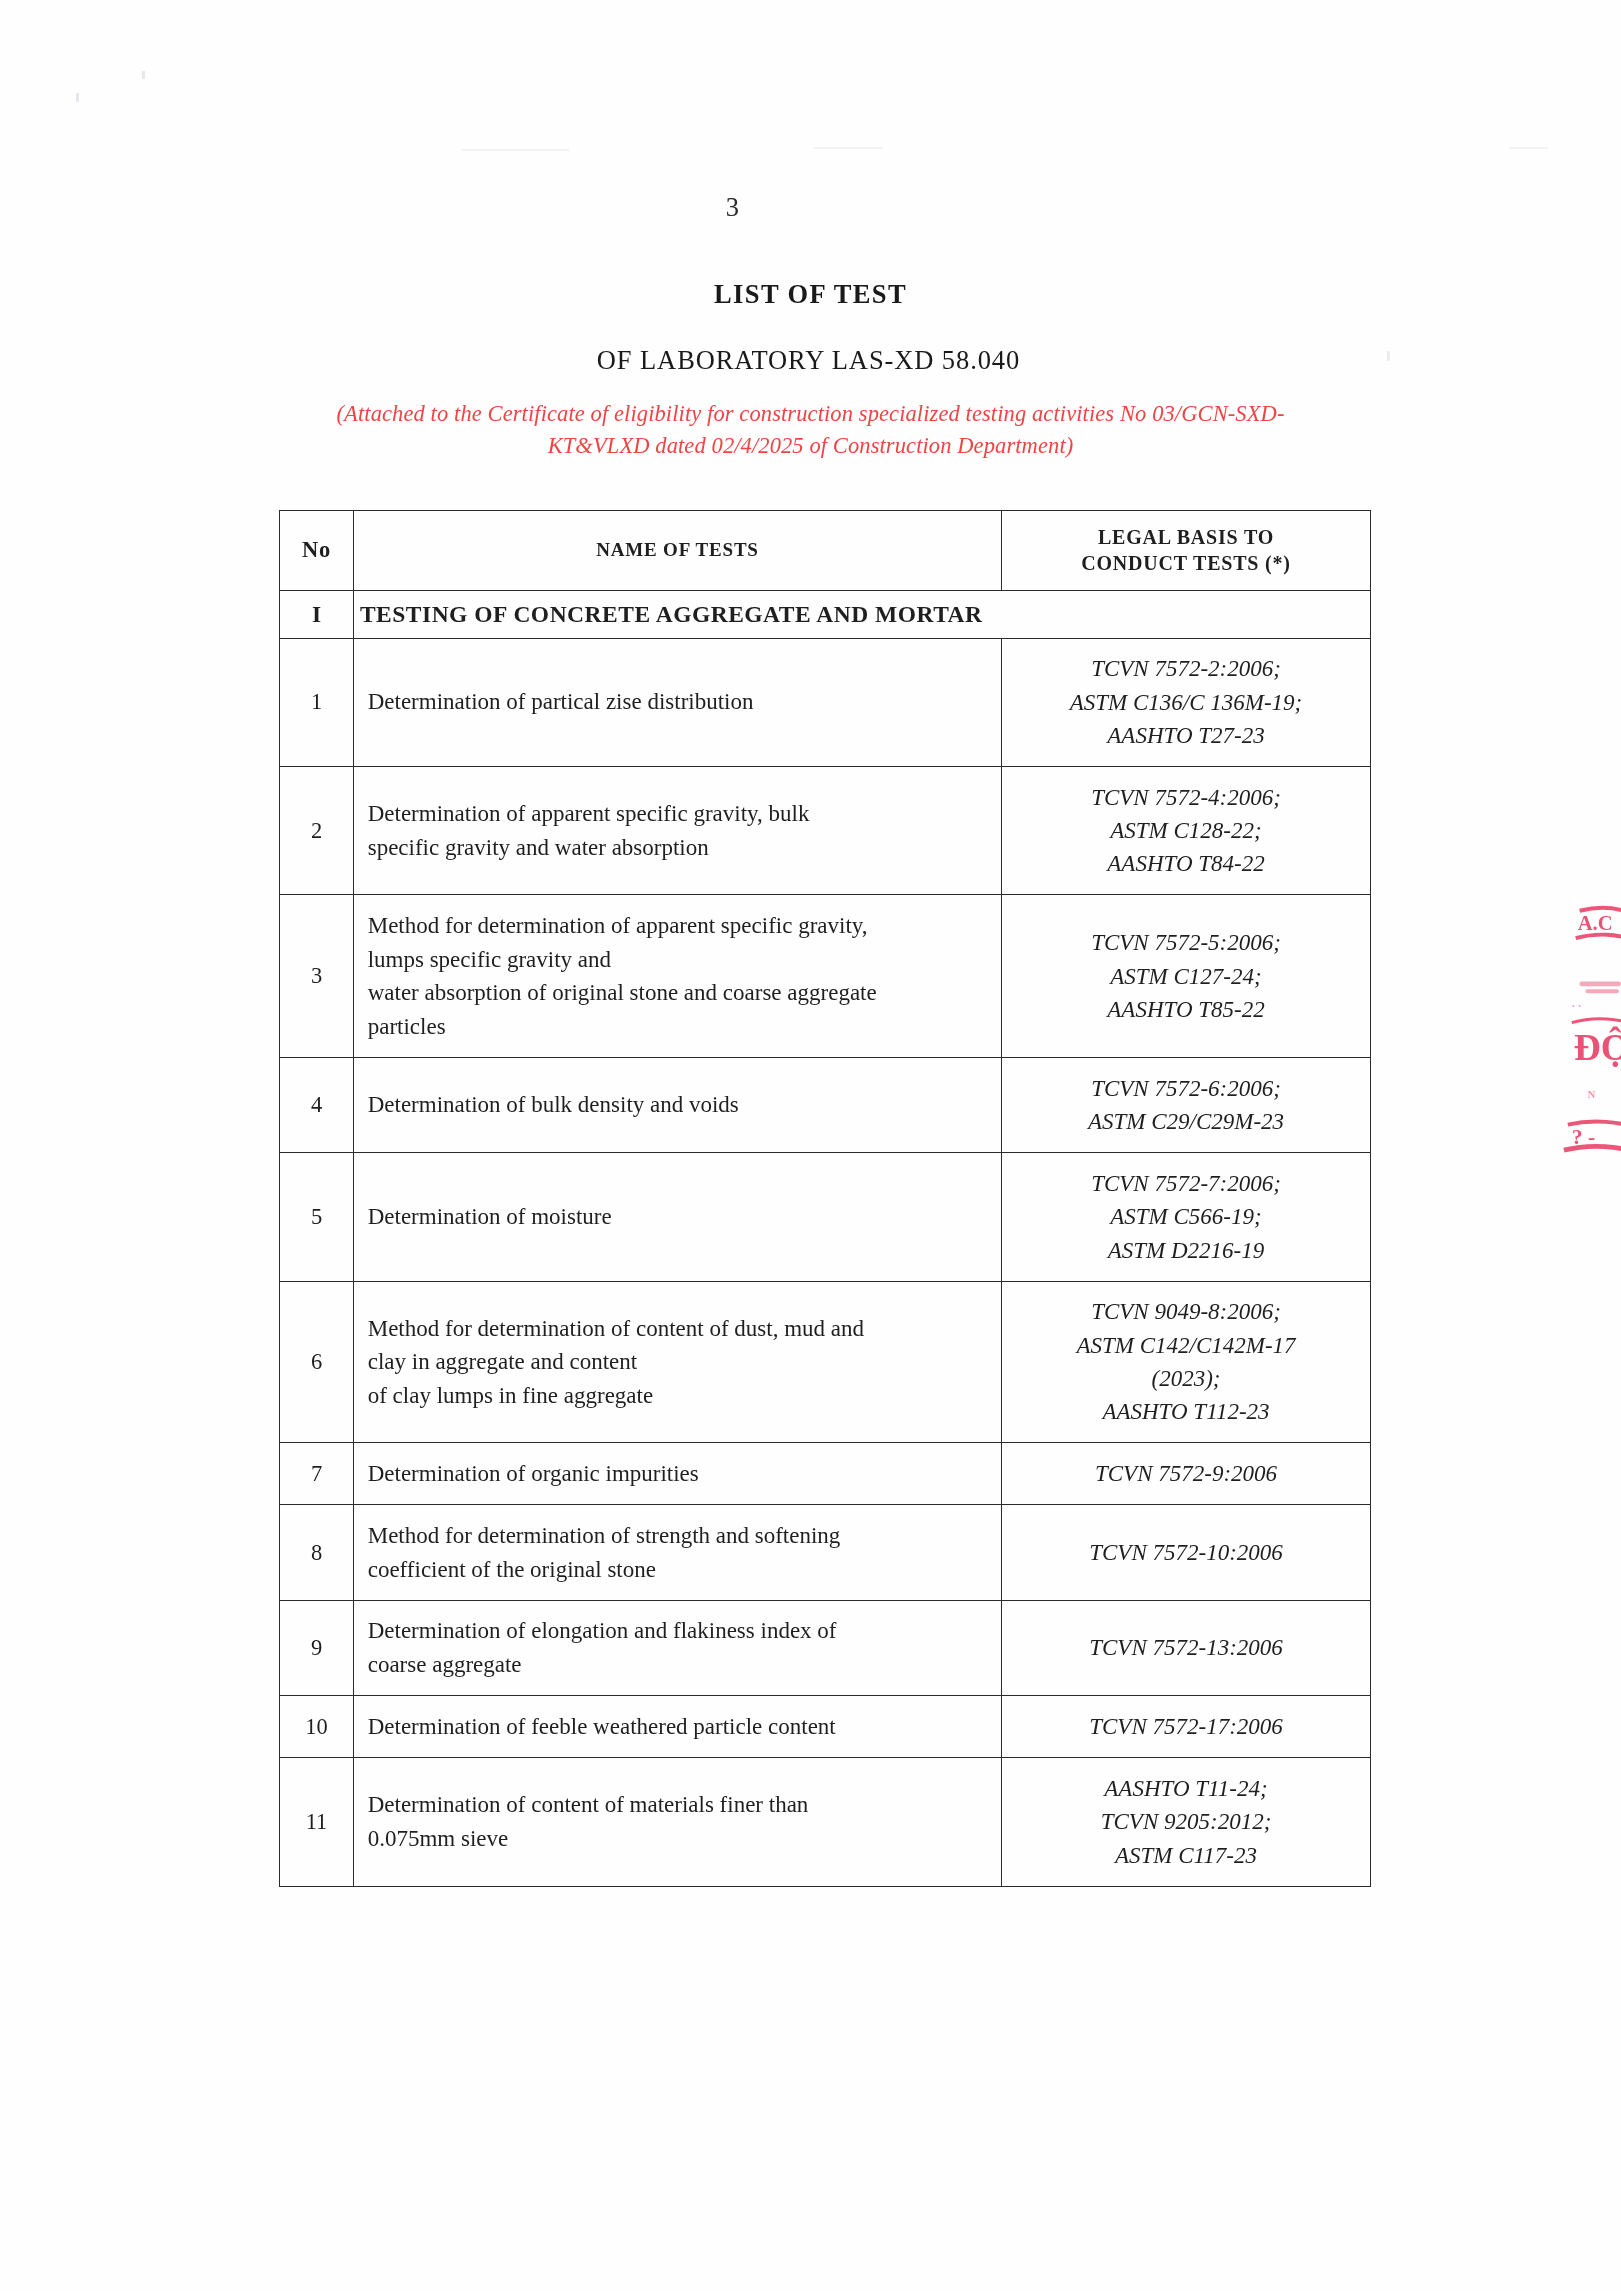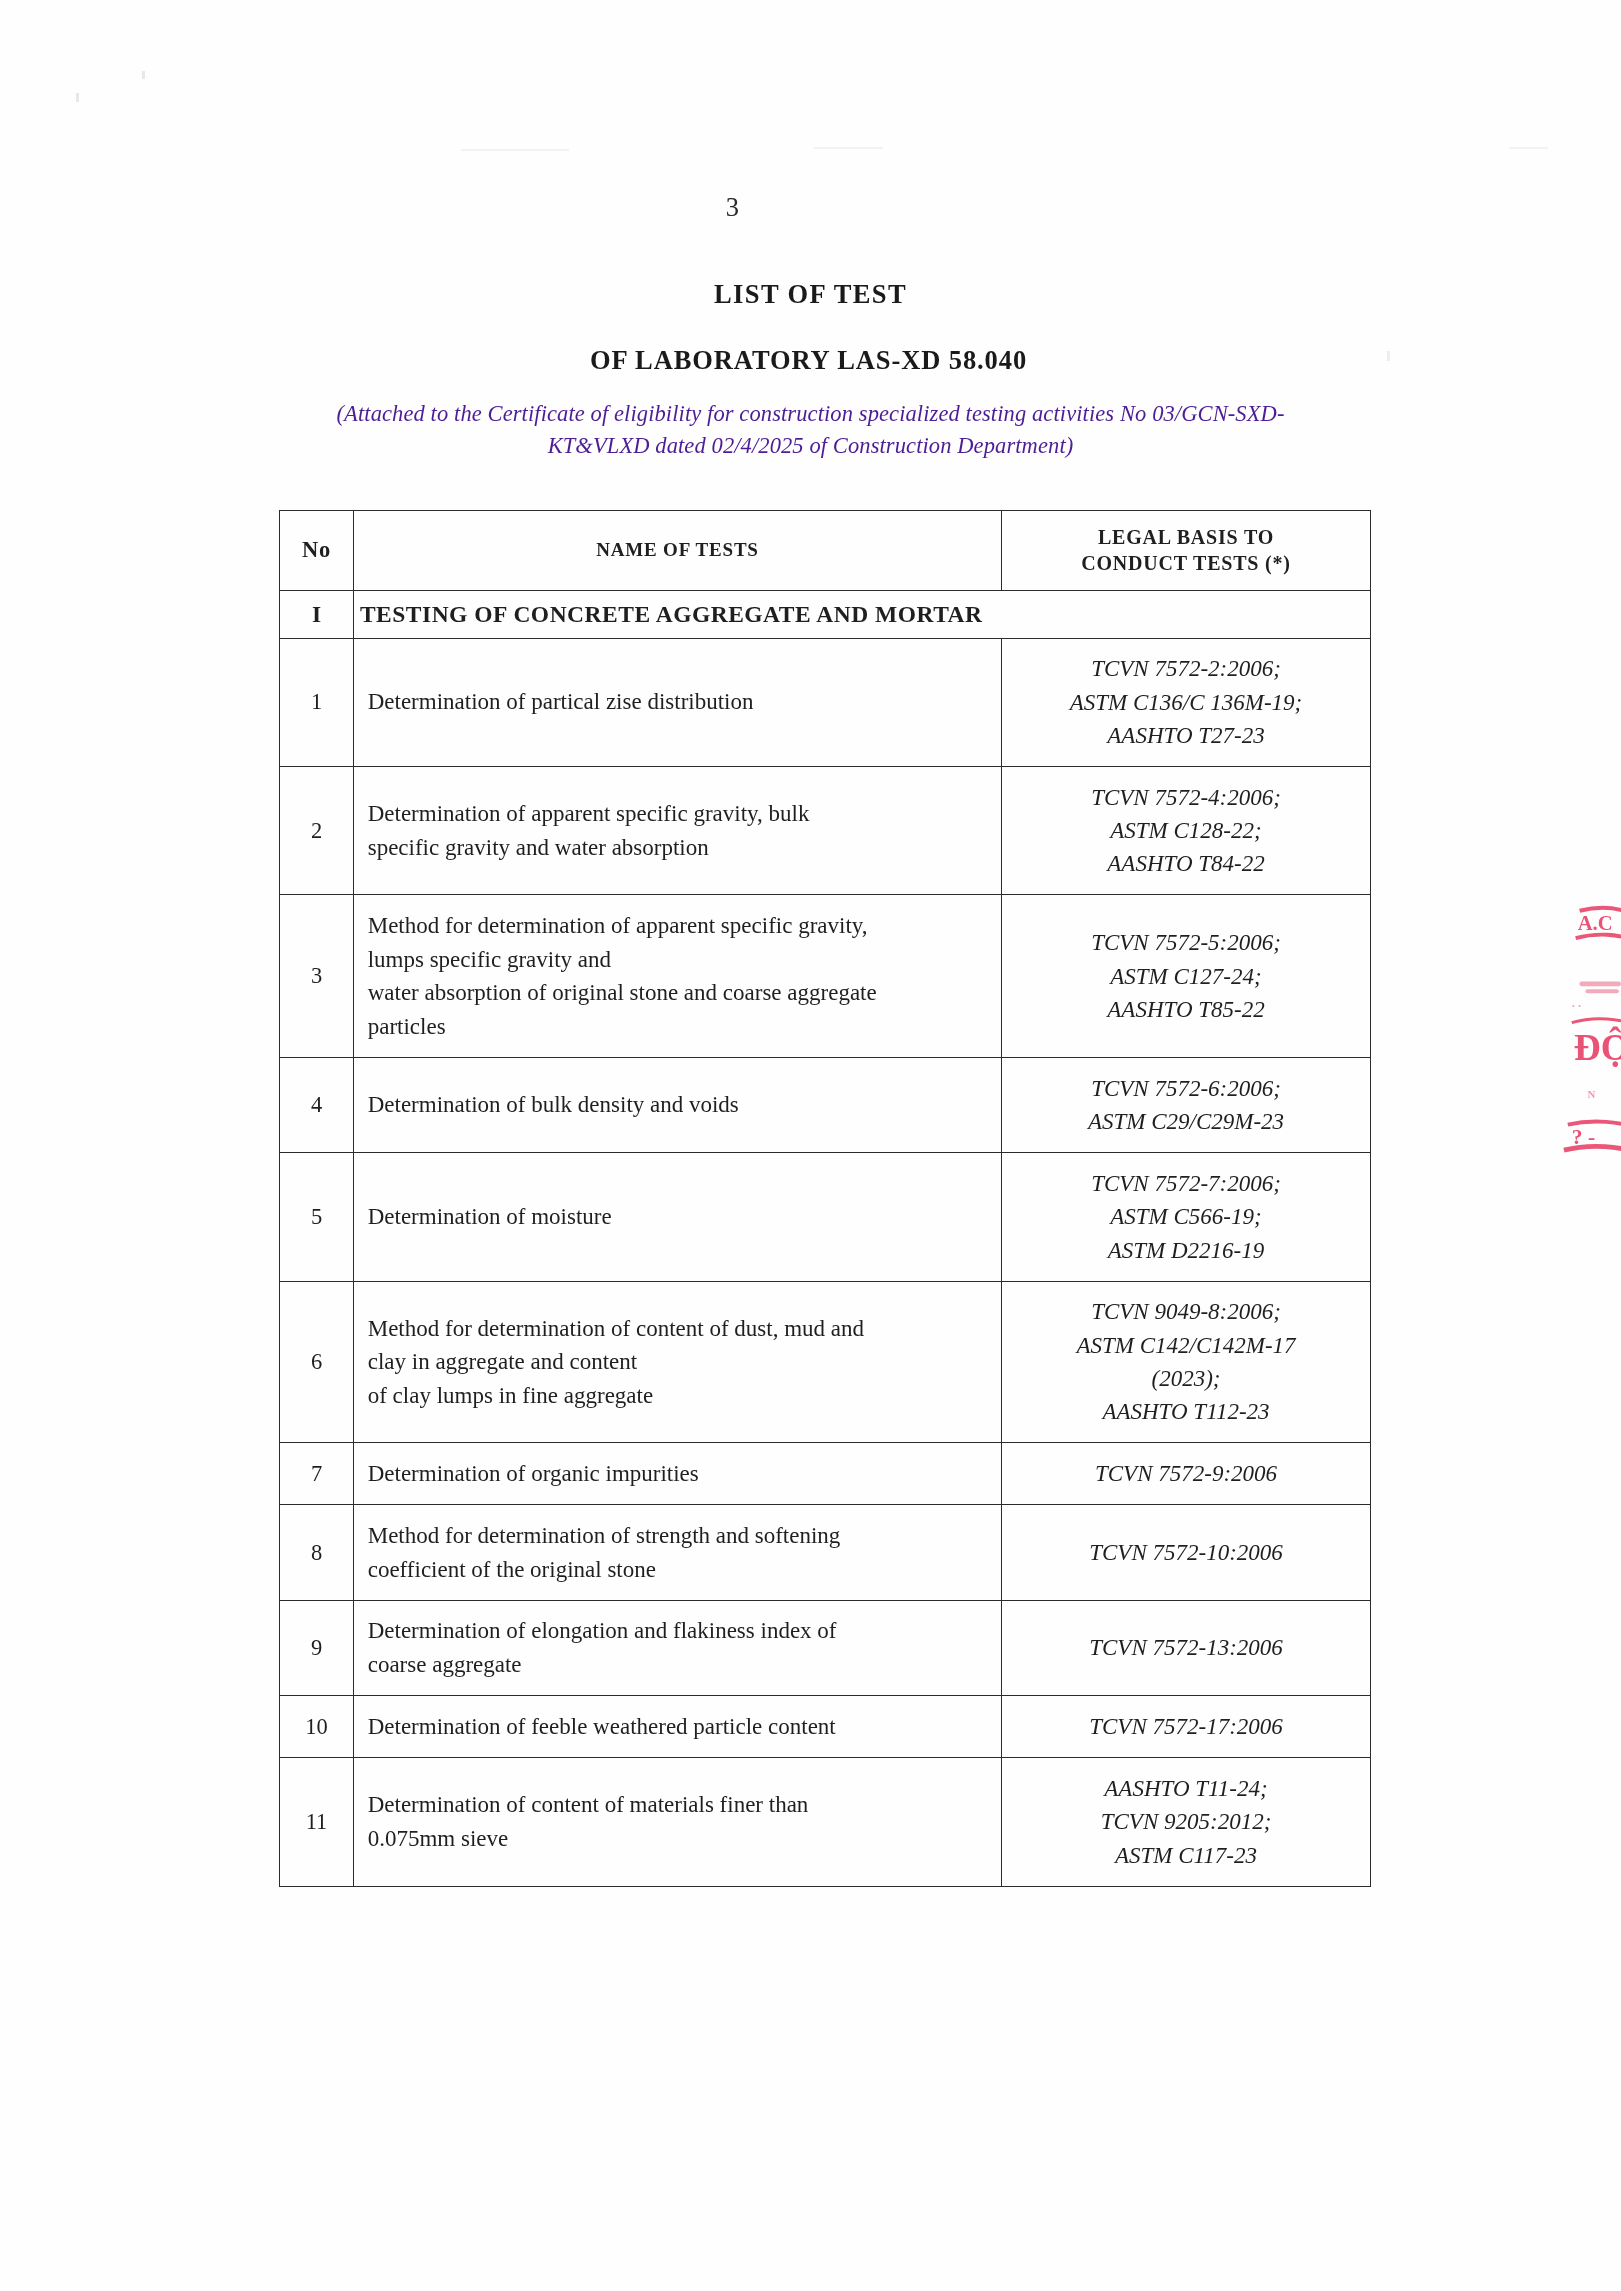--- a/index.html
+++ b/index.html
@@ -49,30 +49,30 @@
   .title-main {
     font-size: 26.5px;
     font-weight: bold;
     letter-spacing: 1.4px;
     color: #1a1a1a;
     margin: 0;
     padding: 0;
   }
   .title-sub {
     font-size: 26.5px;
-    font-weight: bold;
+    font-weight: normal;
     letter-spacing: 0.9px;
     color: #1a1a1a;
     margin: 35px 4px 0 0;
   }
   .title-note {
     font-size: 22.5px;
     font-style: italic;
     line-height: 1.42;
-    color: #4c1d95;
+    color: #ef4444;
     margin: 21.6px auto 0 auto;
     width: 1137px;
     letter-spacing: 0.1px;
   }
   .title-note .l2 { display: block; }
 
   table.list {
     position: absolute;
     left: 279px;
     top: 510px;

